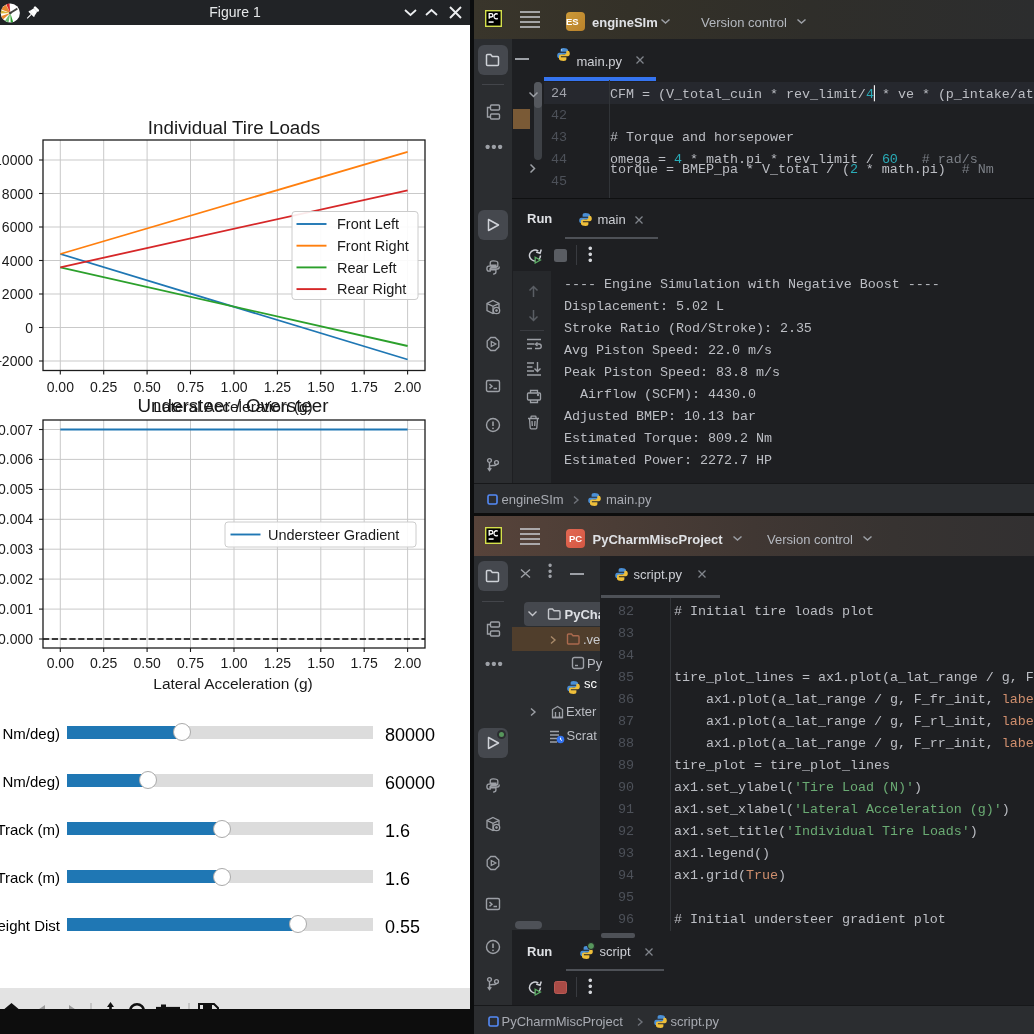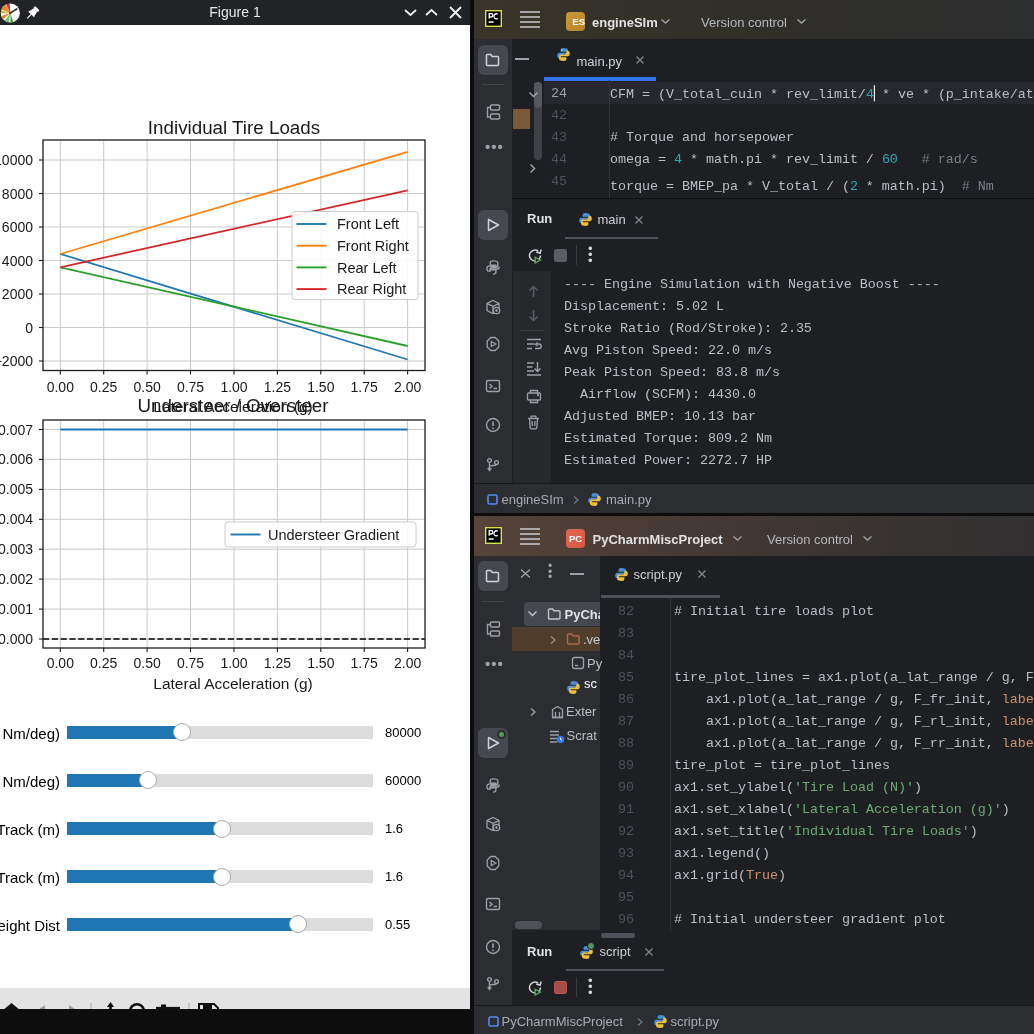--- a/index.html
+++ b/index.html
@@ -6,21 +6,21 @@
 html,body { width:1034px; height:1034px; overflow:hidden; background:#000; }
 body { font-family:"Liberation Sans", sans-serif; }
 .abs { position:absolute; }
 #screen { position:relative; width:1034px; height:1034px; background:#0d0d0d; }
 
 #fig { position:absolute; left:0; top:0; width:470px; height:1009px; background:#fff; overflow:hidden; }
 #figtitle { position:absolute; left:0; top:0; width:470px; height:25px; background:#212326; }
 #figtitle .t { position:absolute; left:0; top:4px; width:470px; text-align:center; color:#e6e8ea; font-size:14px; }
 #figtoolbar { position:absolute; left:0; top:988px; width:470px; height:46px; background:#e3e3e3; }
 .sl-label { position:absolute; width:120px; text-align:right; font-size:15px; color:#000; }
-.sl-val { position:absolute; font-size:13px; color:#000; }
+.sl-val { position:absolute; font-size:18px; color:#000; }
 .sl-track { position:absolute; left:67px; width:306px; height:13px; background:#dcdcdc; }
 .sl-fill { position:absolute; left:0; top:0; height:13px; background:#1f77b4; }
 .sl-handle { position:absolute; top:-2.5px; width:18px; height:18px; border-radius:50%; background:#fff; border:1px solid #aaa; }
 
 .ide-ui { font-size:13px; color:#dfe1e5; }
 .mono { font-family:"Liberation Mono", monospace; font-size:13.4px; letter-spacing:-0.04px; white-space:pre; }
 .cmt { color:#7a7e85; } .num { color:#2aacb8; } .str { color:#6aab73; } .kw { color:#cf8e6d; }
 .lnum { position:absolute; width:30px; text-align:right; color:#4d5159; font-family:"Liberation Mono", monospace; font-size:13.4px; }
 .codeline { position:absolute; color:#bcbec4; }
 .conline { position:absolute; color:#bcbec4; }
@@ -308,21 +308,21 @@
 
   <svg class="abs" style="left:46px;top:10.5px" width="20" height="17" viewBox="0 0 20 17">
     <g stroke="#c9cbd1" stroke-width="1.5">
           <line x1="0" y1="1" x2="20" y2="1"></line>
           <line x1="0" y1="6" x2="20" y2="6"></line>
           <line x1="0" y1="11" x2="20" y2="11"></line>
           <line x1="0" y1="16" x2="20" y2="16"></line>
         </g>
   </svg>
 
-  <div class="abs" style="left:92px;top:12px;width:19px;height:19px;border-radius:4px;background:linear-gradient(135deg,#cc9a39,#b9812a);color:#fff;font-size:9.5px;font-weight:bold;text-align:right;line-height:19px">ES</div>
+  <div class="abs" style="left:92px;top:12px;width:19px;height:19px;border-radius:4px;background:linear-gradient(135deg,#cc9a39,#b9812a);color:#fff;font-size:9.5px;font-weight:bold;text-align:left;line-height:19px">ES</div>
   <div class="abs" style="left:118px;top:14.5px;color:#dfe1e5;font-weight:bold">engineSIm</div>
   <svg class="abs" style="left:186px;top:18px" width="11" height="7" viewBox="0 0 11 7">
         <path d="M1.5 1.5 L5.5 5 L9.5 1.5" stroke="#9da0a6" stroke-width="1.5" fill="none"></path>
       </svg>
   <div class="abs" style="left:227px;top:14.5px;color:#b4b8bf">Version control</div>
   <svg class="abs" style="left:322px;top:18px" width="11" height="7" viewBox="0 0 11 7">
         <path d="M1.5 1.5 L5.5 5 L9.5 1.5" stroke="#9da0a6" stroke-width="1.5" fill="none"></path>
       </svg>
 
   <div class="abs" style="left:0;top:39px;width:38px;height:474px;background:#2b2d30"></div>
@@ -418,21 +418,21 @@
       </svg>
   <div class="abs" style="left:134.5px;top:80px;width:1px;height:118px;background:#313438"></div>
   <div class="lnum" style="left:63px;top:85.5px;color:#a1a3ab">24</div>
   <div class="lnum" style="left:63px;top:107.5px">42</div>
   <div class="lnum" style="left:63px;top:129.5px">43</div>
   <div class="lnum" style="left:63px;top:151.5px">44</div>
   <div class="lnum" style="left:63px;top:173.5px">45</div>
   <div class="codeline mono" style="left:136px;top:85.5px">CFM = (V_total_cuin * rev_limit/<span class="num">4</span><span style="color:#fff">▏</span>* ve * (p_intake/at</div>
   <div class="codeline mono cmt" style="left:136px;top:129.5px"># Torque and horsepower</div>
   <div class="codeline mono" style="left:136px;top:151.5px">omega = <span class="num">4</span> * math.pi * rev_limit / <span class="num">60</span><span class="cmt">   # rad/s</span></div>
-  <div class="codeline mono" style="left:136px;top:179px">torque = BMEP_pa * V_total / (<span class="num">2</span> * math.pi)<span class="cmt">  # Nm</span></div>
+  <div class="codeline mono" style="left:136px;top:162px">torque = BMEP_pa * V_total / (<span class="num">2</span> * math.pi)<span class="cmt">  # Nm</span></div>
 
   <div class="abs" style="left:38px;top:198px;width:522px;height:1px;background:#0f1011"></div>
   <div class="abs" style="left:53px;top:211px;color:#dfe1e5;font-weight:bold">Run</div>
   <svg class="abs" style="left:104px;top:212px" width="15" height="15" viewBox="0 0 15 15">
         <path d="M7.4 1 c-2 0-2.8.8-2.8 2v1.8h5.6v.9H3.2C2 5.7 1.2 6.8 1.2 8.5c0 1.7.8 2.8 2 2.8h1.4V9.6c0-1.3 1.1-2.1 2.4-2.1h3.2c1.1 0 1.8-.8 1.8-1.9V3c0-1.2-2.4-2-4.6-2Z" fill="#4a8fd6"></path>
         <path d="M7.6 14 c2 0 2.8-.8 2.8-2v-1.8H4.8v-.9h7c1.2 0 2-1.1 2-2.8 0-1.7-.8-2.8-2-2.8h-1.4v1.7c0 1.3-1.1 2.1-2.4 2.1H4.8C3.7 7.5 3 8.3 3 9.4V12c0 1.2 2.4 2 4.6 2Z" fill="#efbf3a"></path>
       </svg>
   <div class="abs" style="left:123.5px;top:212px;color:#ced0d6">main</div>
   <svg class="abs" style="left:160px;top:215px" width="10" height="10" viewBox="0 0 10 10">
         <path d="M1.5 1.5 L8.5 8.5 M8.5 1.5 L1.5 8.5" stroke="#81858c" stroke-width="1.3"></path>

